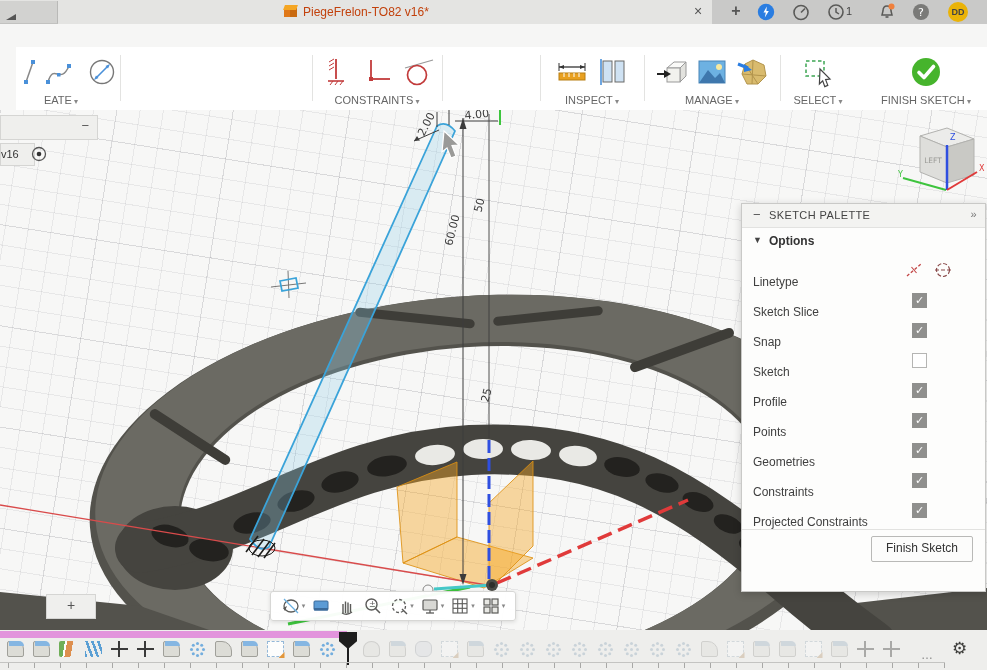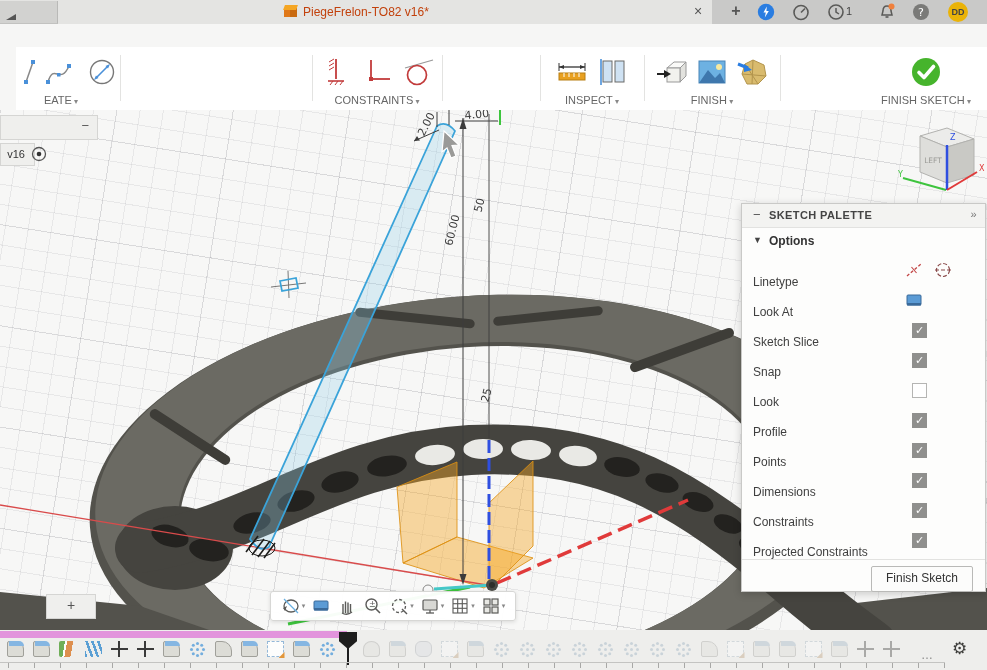--- a/index.html
+++ b/index.html
@@ -45,21 +45,21 @@
       repeating-linear-gradient(99deg, rgba(120,120,130,0.12) 0 1px, transparent 1px 23px),
       repeating-linear-gradient(9deg , rgba(120,120,130,0.12) 0 1px, transparent 1px 20px);}
   #scene{position:absolute;left:0;top:0;}
   .overlay-box{position:absolute;background:#efefed;border:1px solid #d5d5d3;font-size:12px;color:#555;}
   
   #palette{position:absolute;left:741px;top:203px;width:245px;height:389px;background:#fdfdfc;
            border:1px solid #c9c9c7;box-shadow:0 2px 8px rgba(0,0,0,.18);box-sizing:border-box;}
   #pal-header{height:23px;background:#f3f3f1;border-bottom:1px solid #e2e2e0;position:relative;
               font-size:11px;color:#444;letter-spacing:.4px;}
   #pal-header .minus{position:absolute;left:11px;top:3px;font-size:13px;color:#555;}
-  #pal-header .title{position:absolute;left:27px;top:5px;font-weight:bold;}
+  #pal-header .title{position:absolute;left:27px;top:5px;}
   #pal-header .expand{position:absolute;right:8px;top:4px;font-size:11px;color:#777;}
   #pal-options-hdr{height:27px;position:relative;font-size:12px;color:#333;}
   #pal-options-hdr .caret{position:absolute;left:11px;top:7px;font-size:9px;color:#444;}
   #pal-options-hdr .lbl{position:absolute;left:27px;top:6px;font-weight:bold;}
   .pal-row{height:30px;display:flex;align-items:center;padding-left:11px;position:relative;}
   .pal-label{font-size:12px;color:#3f3f3f;margin-top:24px;}
   .pal-check{position:absolute;left:170px;width:15px;height:15px;background:#fff;border:1px solid #b5b5b3;
              box-sizing:border-box;font-size:11px;line-height:13px;text-align:center;color:#fff;}
   .pal-check.on{background:#8f8f8d;border-color:#8f8f8d;}
   .pal-icons{position:absolute;left:163px;display:flex;gap:11px;}
@@ -246,23 +246,32 @@
           </svg>
         <svg class="ric" viewBox="0 0 32 32">
             <polygon points="16,4 27,9 29,20 21,28 10,28 5,18 8,8" fill="#d9bb6e" stroke="#b2944c"></polygon>
             <line x1="16" y1="4" x2="15" y2="28" stroke="#b2944c"></line>
             <line x1="5" y1="18" x2="29" y2="20" stroke="#b2944c"></line>
             <line x1="8" y1="8" x2="21" y2="28" stroke="#b2944c"></line>
             <line x1="1" y1="8" x2="11" y2="12" stroke="#2a7de1" stroke-width="3"></line>
             <polygon points="15,14 7,8 7,16" fill="#2a7de1"></polygon>
           </svg>
       </div>
-      <div class="rib-label">FINISH</div>
+      <div class="rib-label">MANAGE</div>
     </div>
     <div class="rib-div" style="left:764px"></div>
+    <div class="rib-group" style="left:764px;width:76px">
+      <div class="rib-icons">
+        <svg class="ric" viewBox="0 0 32 32">
+            <rect x="4" y="5" width="18" height="15" fill="none" stroke="#3da553" stroke-width="1.5" stroke-dasharray="3.5 2.5"></rect>
+            <path d="M18,13 L28,23 L23.6,23.6 L25.8,29.4 L22.8,30.6 L20.7,24.8 L17.4,28 Z" fill="#fff" stroke="#444" stroke-width="1.2"></path>
+          </svg>
+      </div>
+      <div class="rib-label">SELECT</div>
+    </div>
     <div class="rib-group" style="left:840px;width:140px">
       <div class="rib-icons">
         <svg class="ric" viewBox="0 0 32 32">
             <circle cx="16" cy="16" r="14" fill="#46b42c"></circle>
             <path d="M9,16.5 L14,21.5 L23.5,10.5" fill="none" stroke="#fff" stroke-width="3.6" stroke-linecap="round" stroke-linejoin="round"></path>
           </svg>
       </div>
       <div class="rib-label">FINISH SKETCH</div>
     </div>
   </div>
@@ -372,21 +381,21 @@
         <line x1="947" y1="190" x2="977" y2="172" stroke="#e03a3a" stroke-width="2"></line>
         <text x="898" y="177" fill="#3ec43e">Y</text>
         <text x="950" y="140" fill="#2f4fe0">Z</text>
         <text x="979" y="171" fill="#e03a3a">X</text>
       </g>
     </svg>
 
     <div class="overlay-box" style="left:0;top:5px;width:96px;height:23px">
       <span style="position:absolute;right:8px;top:2px;font-size:13px">−</span>
     </div>
-    <div class="overlay-box" style="left:0;top:33px;width:30px;height:21px;text-align:center;line-height:20px;padding-right:3px;font-size:11px;color:#333">v16</div>
+    <div class="overlay-box" style="left:0;top:33px;width:30px;height:21px;text-align:left;line-height:20px;padding-right:3px;font-size:11px;color:#333">v16</div>
     <svg style="position:absolute;left:31px;top:36px" width="16" height="16" viewBox="0 0 16 16">
       <circle cx="8" cy="8" r="6.5" fill="none" stroke="#555" stroke-width="1.3"></circle>
         <circle cx="8" cy="8" r="2.3" fill="#333"></circle>
     </svg>
     <div class="overlay-box" style="left:46px;top:484px;width:48px;height:23px;text-align:center;line-height:21px;font-size:14px;color:#555">+</div>
 
     <div id="navbar">
       <span class="nav-ic">
         <svg viewBox="0 0 20 20">
             <ellipse cx="10" cy="10" rx="7" ry="6" fill="none" stroke="#5a5a58" stroke-width="1.3"></ellipse>
@@ -469,50 +478,41 @@
               <line x1="2" y1="15" x2="16" y2="3" stroke="#c24343" stroke-dasharray="3 2" stroke-width="1.3"></line>
               <line x1="6.5" y1="6" x2="11.5" y2="12" stroke="#c24343" stroke-width="1.1"></line>
             </svg>
             <svg viewBox="0 0 18 18">
               <circle cx="9" cy="9" r="6.5" fill="none" stroke="#8a4a4a" stroke-dasharray="4 2" stroke-width="1.2"></circle>
               <line x1="1" y1="9" x2="17" y2="9" stroke="#8a4a4a" stroke-dasharray="4 2" stroke-width="1.1"></line>
             </svg>
           </span>
         </div>
         <div class="pal-row">
-          <span class="pal-label">Look At</span>
-          <span class="pal-icons">
-            <svg viewBox="0 0 18 18">
-              <rect x="2" y="4" width="14" height="10" rx="1" fill="#5b9bd5" stroke="#3a6a9a"></rect>
-              <rect x="2" y="12" width="14" height="2.5" fill="#3a6a9a"></rect>
-            </svg>
-          </span>
-        </div>
-        <div class="pal-row">
           <span class="pal-label">Sketch Slice</span>
           <span class="pal-check on">✓</span>
         </div>
         <div class="pal-row">
           <span class="pal-label">Snap</span>
           <span class="pal-check on">✓</span>
         </div>
         <div class="pal-row">
-          <span class="pal-label">Look</span>
+          <span class="pal-label">Sketch</span>
           <span class="pal-check"></span>
         </div>
         <div class="pal-row">
           <span class="pal-label">Profile</span>
           <span class="pal-check on">✓</span>
         </div>
         <div class="pal-row">
           <span class="pal-label">Points</span>
           <span class="pal-check on">✓</span>
         </div>
         <div class="pal-row">
-          <span class="pal-label">Dimensions</span>
+          <span class="pal-label">Geometries</span>
           <span class="pal-check on">✓</span>
         </div>
         <div class="pal-row">
           <span class="pal-label">Constraints</span>
           <span class="pal-check on">✓</span>
         </div>
         <div class="pal-row">
           <span class="pal-label">Projected Constraints</span>
           <span class="pal-check on">✓</span>
         </div>

